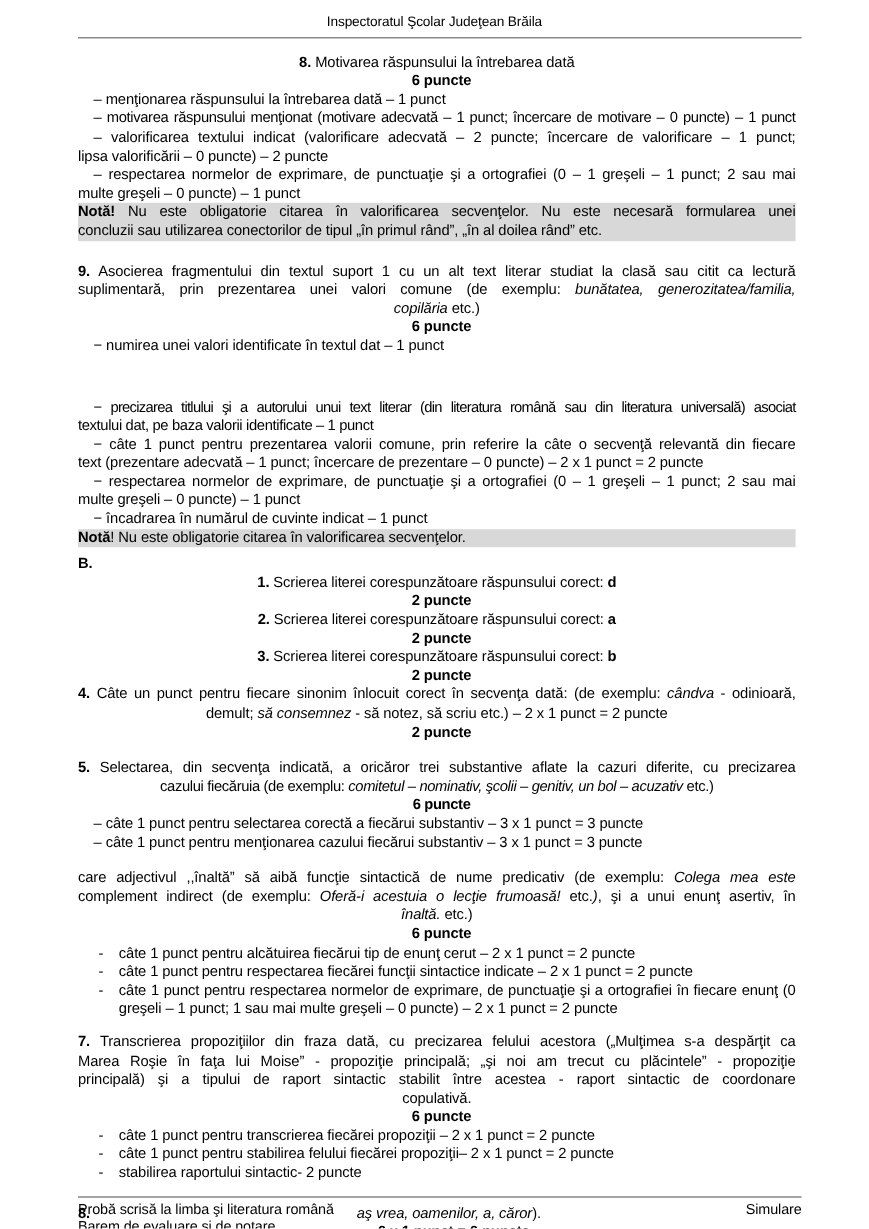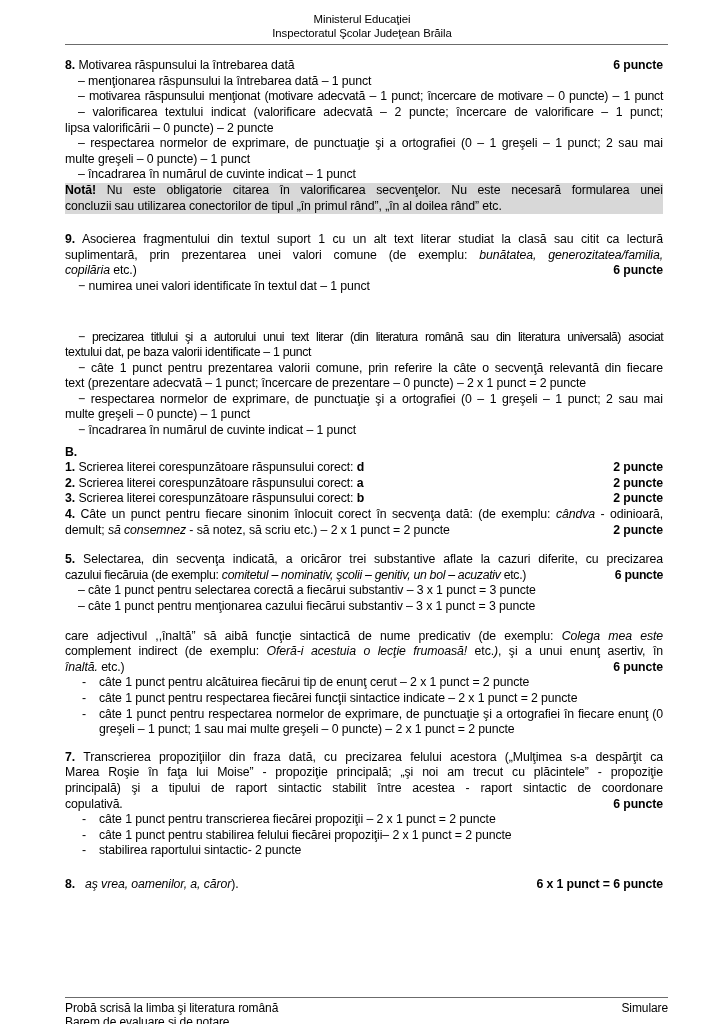--- a/index.html
+++ b/index.html
@@ -17,76 +17,77 @@
   }
   .header{padding-top:13px;text-align:center;font-size:11.4px;line-height:13.6px;}
   .hrule{border-top:1px solid var(--rule);margin:4px 56px 0 65px;height:0;}
   .content{margin:13px 61px 0 65px;}
   .ln{min-height:15.6px;}
   .ind{padding-left:13px;}
   .j{text-align:justify;text-align-last:justify;}
   .jw{text-align:justify;}
   .tight{letter-spacing:-0.3px;}
   .tight2{letter-spacing:-0.6px;margin-top:35px;}
-  .pl{display:flex;justify-content:space-between;align-items:flex-end;}
+  .pl{display:flex;justify-content:space-between;align-items:center;flex-direction:column;}
   .pl .lt{flex:1 1 auto;}
   .pts{font-weight:bold;white-space:nowrap;padding-left:8px;flex:0 0 auto;}
   .b{font-weight:bold;}
   .i{font-style:italic;}
   .note{background:var(--highlight);}
   .li{display:flex;}
   .mk{flex:0 0 34px;padding-left:17px;}
   .mk8{flex:0 0 20px;padding-left:0;}
   .lb{flex:1 1 auto;min-width:0;}
   .footer{position:absolute;left:65px;right:56px;top:961px;font-size:12px;line-height:14px;margin-top:36px;}
   .frule{border-top:1px solid var(--rule);margin-bottom:3px;}
   .frow{display:flex;justify-content:space-between;}
   .fpage{text-align:center;margin-top:4px;}
 </style>
 </head>
 <body>
 
 <div class="page">
   <div class="header">
-    <div>Ministerul Educaţiei</div>
     <div>Inspectoratul Şcolar Judeţean Brăila</div>
   </div>
   <div class="hrule"></div>
 
   <div class="content" id="doc-body">
       <div class="ln pl">
         <span class="lt"><span class="b ">8.</span><span class=""> Motivarea răspunsului la întrebarea dată</span></span>
         <span class="pts">6 puncte</span>
       </div>
       <div class="ln ind"><span class="">– menţionarea răspunsului la întrebarea dată – 1 punct</span></div>
       <div class="ln ind j tight"><span class="">– motivarea răspunsului menţionat (motivare adecvată – 1 punct; încercare de motivare – 0 puncte) – 1 punct</span></div>
       <div class="ln ind j"><span class="">– valorificarea textului indicat (valorificare adecvată – 2 puncte; încercare de valorificare – 1 punct;</span></div>
       <div class="ln "><span class="">lipsa valorificării – 0 puncte) – 2 puncte</span></div>
       <div class="ln ind j"><span class="">– respectarea normelor de exprimare, de punctuaţie şi a ortografiei (0 – 1 greşeli – 1 punct; 2 sau mai</span></div>
       <div class="ln "><span class="">multe greşeli – 0 puncte) – 1 punct</span></div>
-      <div class="ln ind"><span class="">– încadrarea în numărul de cuvinte indicat – 1 punct</span></div>
       <div class="note">
         <div class="ln j"><span class="b ">Notă!</span><span class=""> Nu este obligatorie citarea în valorificarea secvenţelor. Nu este necesară formularea unei</span></div>
         <div class="ln "><span class="">concluzii sau utilizarea conectorilor de tipul „în primul rând”, „în al doilea rând” etc.</span></div>
       </div>
       <div style="height: 18px;"></div>
       <div class="ln j"><span class="b ">9.</span><span class=""> Asocierea fragmentului din textul suport 1 cu un alt text literar studiat la clasă sau citit ca lectură</span></div>
       <div class="ln j"><span class="">suplimentară, prin prezentarea unei valori comune (de exemplu: </span><span class="i">bunătatea, generozitatea/familia,</span></div>
       <div class="ln pl">
         <span class="lt"><span class="i">copilăria</span><span class=""> etc.)</span></span>
         <span class="pts">6 puncte</span>
       </div>
       <div class="ln ind"><span class="">− numirea unei valori identificate în textul dat – 1 punct</span></div>
       <div class="ln ind j tight2"><span class="">− precizarea titlului şi a autorului unui text literar (din literatura română sau din literatura universală) asociat</span></div>
       <div class="ln tight"><span class="">textului dat, pe baza valorii identificate – 1 punct</span></div>
       <div class="ln ind j"><span class="">− câte 1 punct pentru prezentarea valorii comune, prin referire la câte o secvenţă relevantă din fiecare</span></div>
       <div class="ln "><span class="">text (prezentare adecvată – 1 punct; încercare de prezentare – 0 puncte) – 2 x 1 punct = 2 puncte</span></div>
       <div class="ln ind j"><span class="">− respectarea normelor de exprimare, de punctuaţie şi a ortografiei (0 – 1 greşeli – 1 punct; 2 sau mai</span></div>
       <div class="ln "><span class="">multe greşeli – 0 puncte) – 1 punct</span></div>
       <div class="ln ind"><span class="">− încadrarea în numărul de cuvinte indicat – 1 punct</span></div>
+      <div class="note">
+        <div class="ln "><span class="b ">Notă</span><span class="">! Nu este obligatorie citarea în valorificarea secvenţelor.</span></div>
+      </div>
       <div style="height: 6px;"></div>
       <div class="ln "><span class="b ">B.</span></div>
       <div class="ln pl">
         <span class="lt"><span class="b ">1.</span><span class=""> Scrierea literei corespunzătoare răspunsului corect: </span><span class="b ">d</span></span>
         <span class="pts">2 puncte</span>
       </div>
       <div class="ln pl">
         <span class="lt"><span class="b ">2.</span><span class=""> Scrierea literei corespunzătoare răspunsului corect: </span><span class="b ">a</span></span>
         <span class="pts">2 puncte</span>
       </div>

